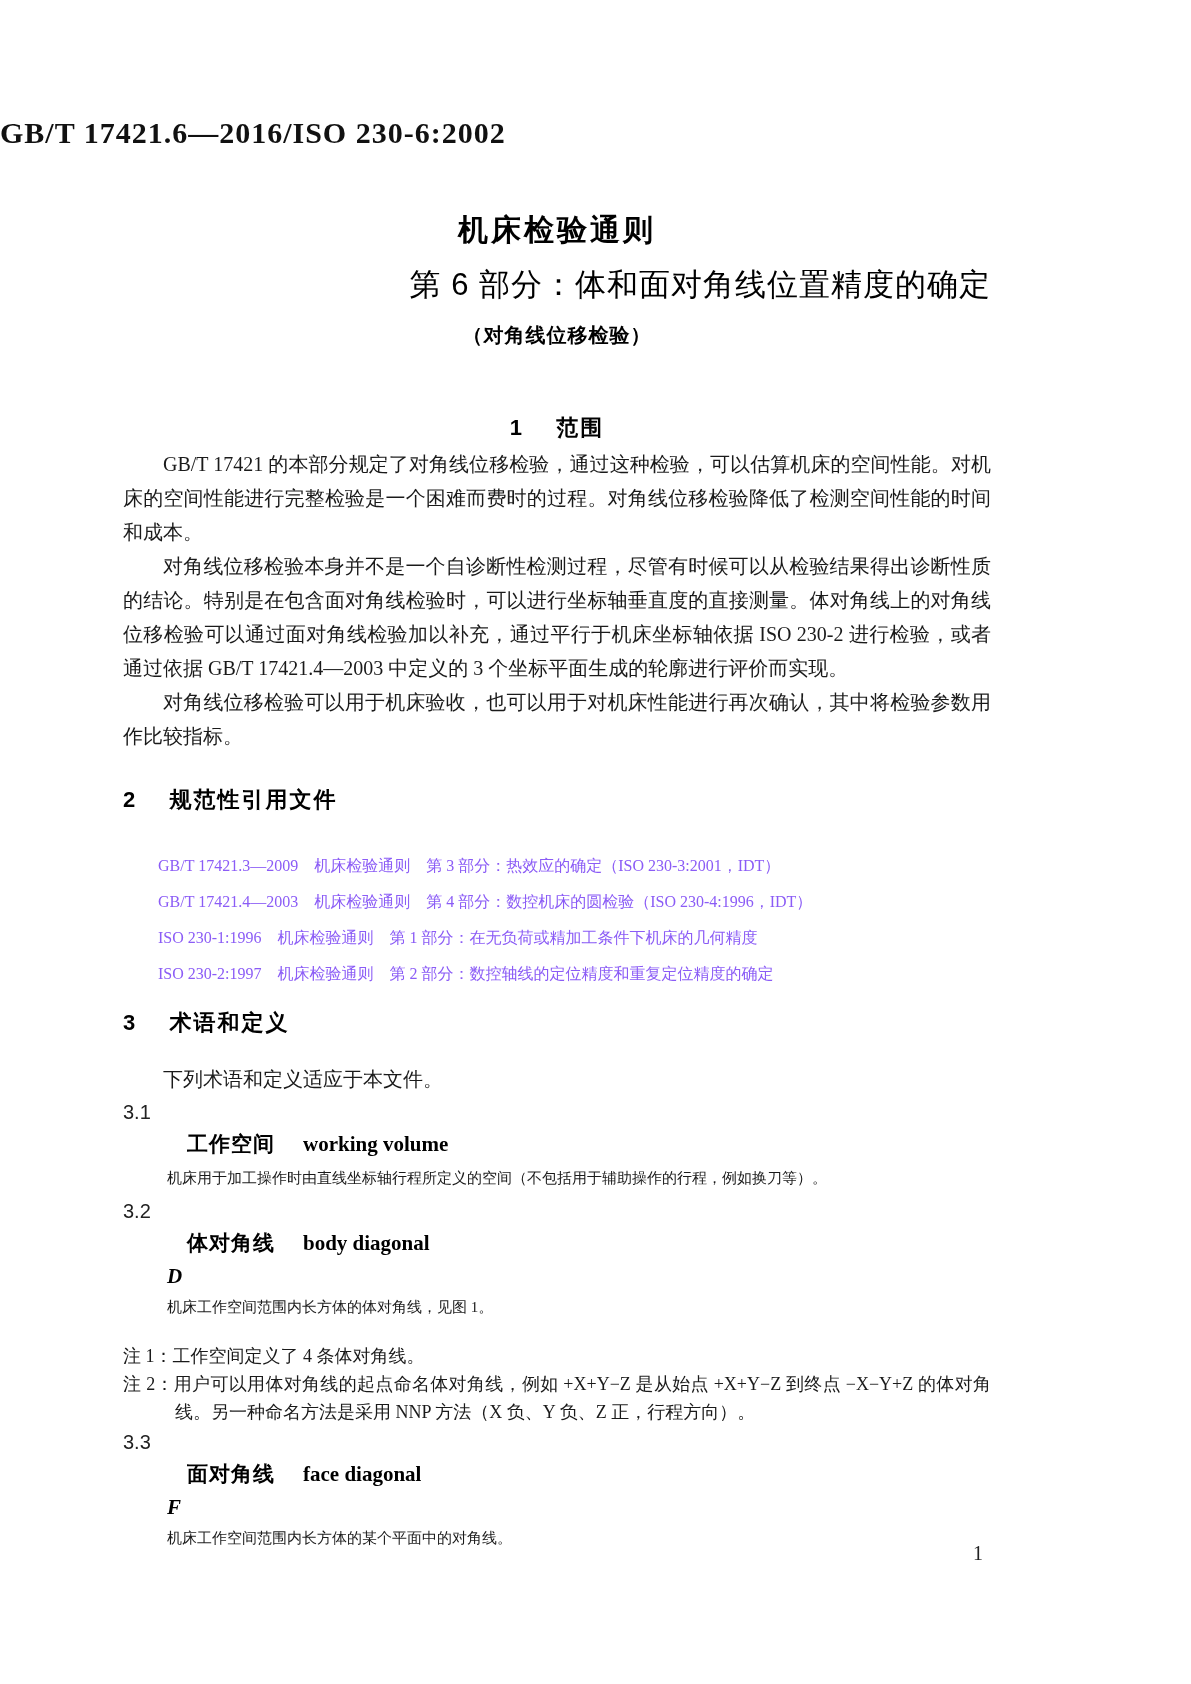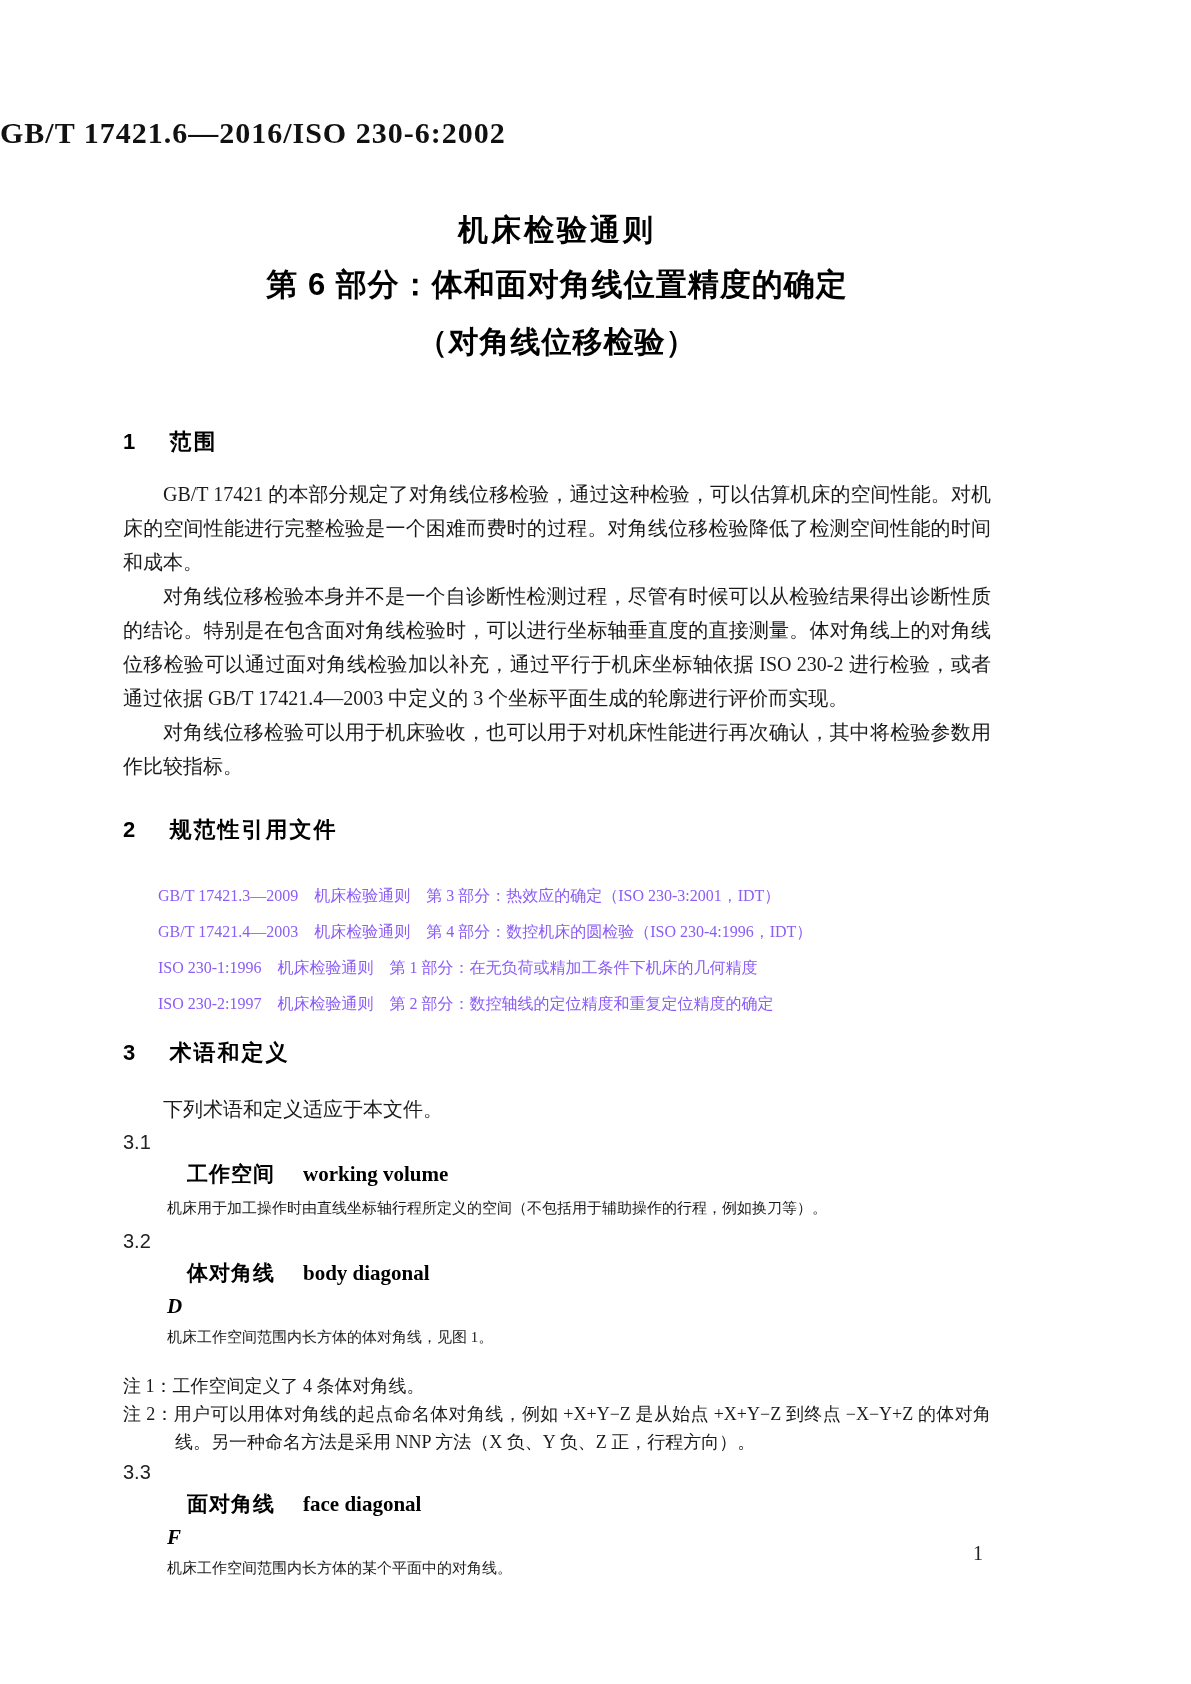--- a/index.html
+++ b/index.html
@@ -15,32 +15,32 @@
   .doc-code{
     position:absolute;top:116px;left:0;right:2px;
     text-align:left;
     font-family:"Liberation Serif","DejaVu Serif",serif;
     font-weight:700;font-size:30px;letter-spacing:1px;
     color:#111;
   }
   .title-l1{margin:210px 0 0 0;text-align:center;
     font-family:"Liberation Sans","DejaVu Sans",sans-serif;
     font-weight:700;font-size:30px;letter-spacing:3px;color:#000;}
-  .title-l2{margin:13px 0 0 0;text-align:center;
+  .title-l2{margin:13px 0 0 0;text-align:right;
     font-family:"Liberation Sans","DejaVu Sans",sans-serif;
-    font-weight:700;font-size:31px;letter-spacing:1px;color:#000;}
+    font-weight:400;font-size:31px;letter-spacing:1px;color:#000;}
   .title-l3{margin:16px 0 0 0;text-align:center;
     font-family:"Liberation Sans","DejaVu Sans",sans-serif;
-    font-weight:700;font-size:30px;letter-spacing:1px;color:#000;}
+    font-weight:700;font-size:20px;letter-spacing:1px;color:#000;}
   h2.sec{
     font-family:"Liberation Sans","DejaVu Sans",sans-serif;
     font-weight:700;font-size:22px;line-height:30px;margin:0;color:#000;}
   h2.sec .num{display:inline-block;}
   h2.sec .ttl{display:inline-block;margin-left:28px;letter-spacing:2px;}
-  #sec1-h{margin-top:64px;margin-bottom:20px;}
+  #sec1-h{margin-top:64px;margin-bottom:4px;text-align:center;}
   #sec2-h{margin-top:32px;margin-bottom:34px;}
   #sec3-h{margin-top:18px;margin-bottom:24px;}
   p.para{margin:0;font-size:20px;line-height:34px;text-align:justify;
     text-indent:2em;color:#1a1a1a;}
   p.ref{margin:3px;font-size:16px;line-height:33px;text-indent:2em;
     white-space:nowrap;color:#8b5cf6;}
   .term-id{font-family:"Liberation Sans","DejaVu Sans",sans-serif;
     font-size:20px;line-height:32px;color:#222;}
   .term-name{margin-left:64px;line-height:32px;}
   .term-name .zh{font-family:"Liberation Sans","DejaVu Sans",sans-serif;

